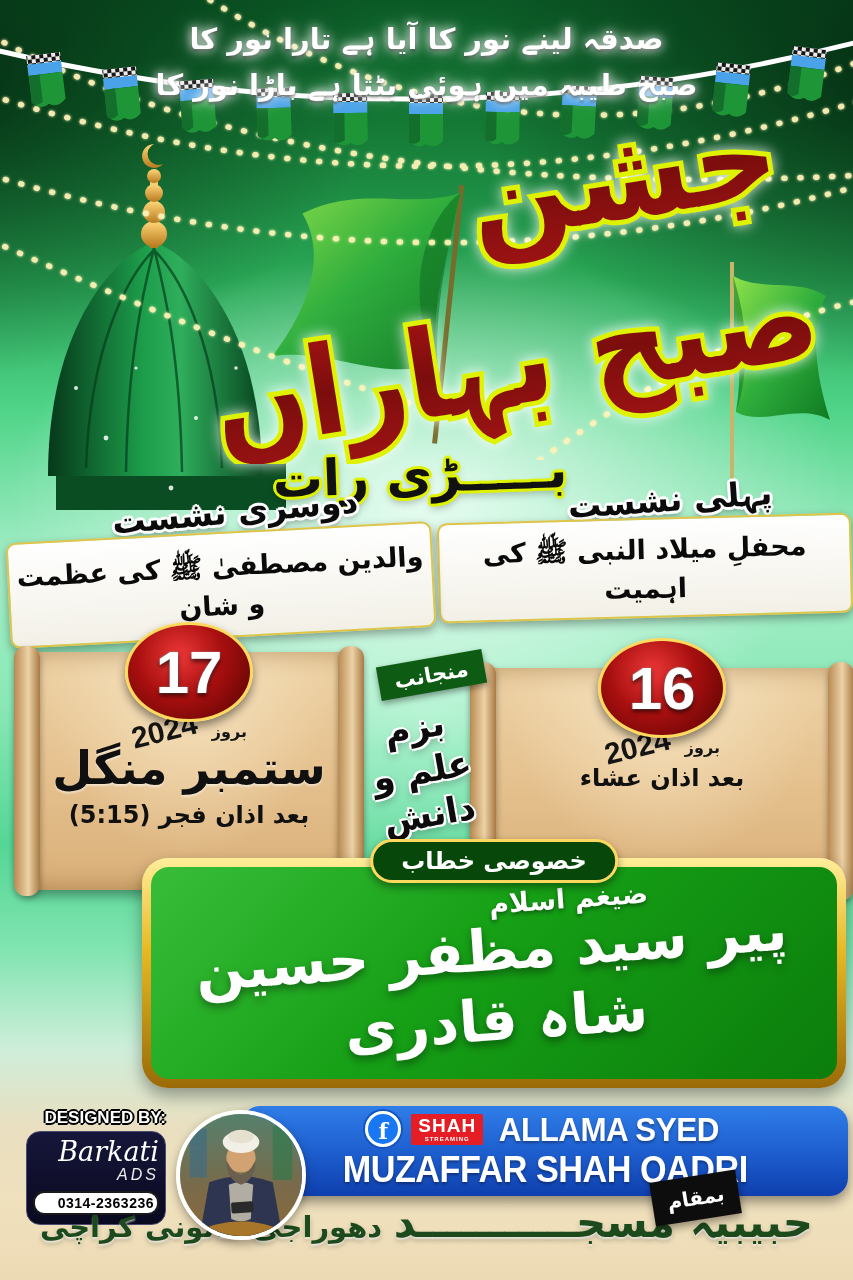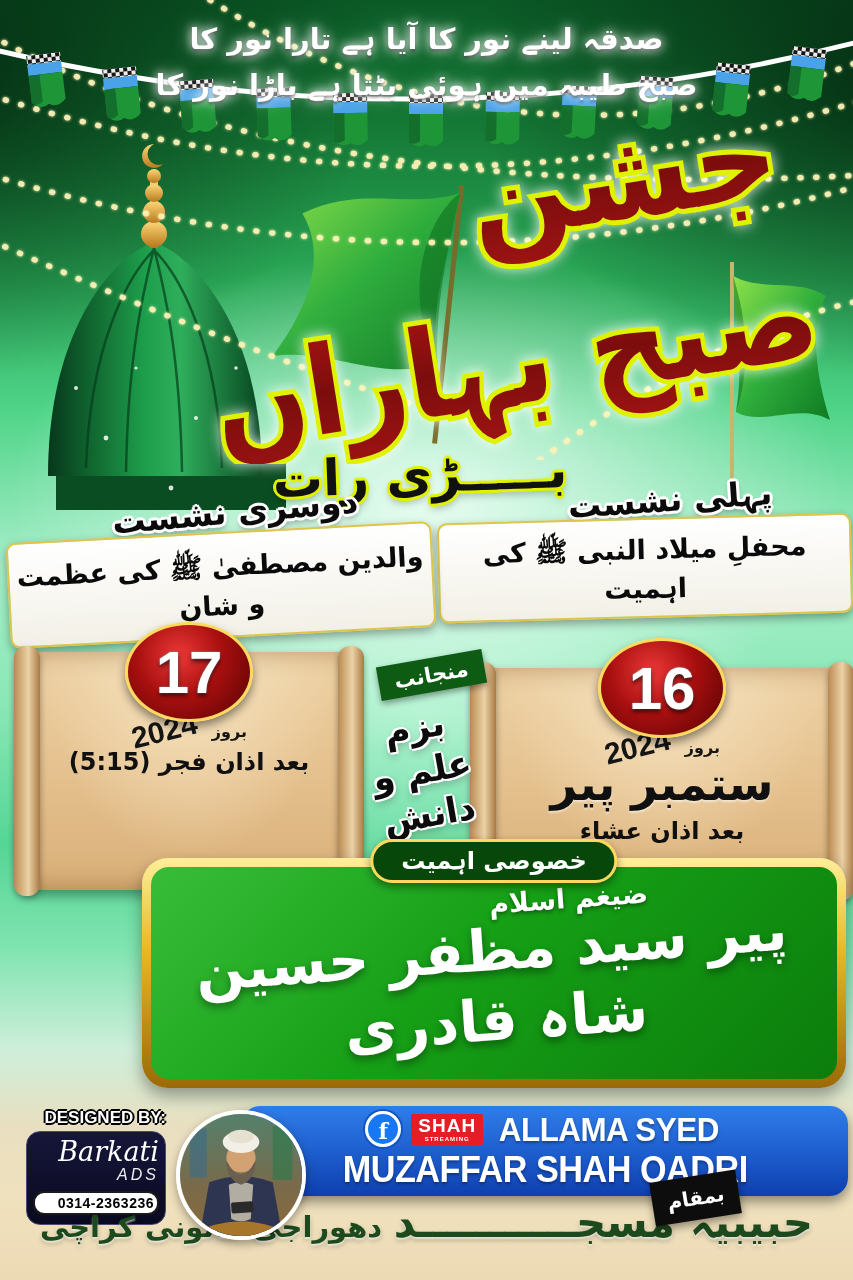--- a/index.html
+++ b/index.html
@@ -243,46 +243,46 @@
 
   <div class="abs scroll s16">
     <div class="daybadge">
       <span>16</span>
     </div>
     <div class="scroll-inner">
       <div class="yearline">
         <span class="yr">2024</span>
         <span class="broz">بروز</span>
       </div>
-      <div class="mon">ستمبر پیر</div>
       <div class="tim">بعد اذان عشاء</div>
     </div>
   </div>
 
   <div class="abs scroll s17">
     <div class="daybadge">
       <span>17</span>
     </div>
     <div class="scroll-inner">
       <div class="yearline">
         <span class="yr">2024</span>
         <span class="broz">بروز</span>
       </div>
+      <div class="mon">ستمبر منگل</div>
       <div class="tim">بعد اذان فجر (5:15)</div>
     </div>
   </div>
 
   <div class="abs org">
     <div class="org-label">منجانب</div>
     <div class="org-name">بزم علم و دانش</div>
   </div>
 
   <div class="abs gban-outer">
     <div class="gban">
-      <div class="gban-pill">خصوصی اہمیت</div>
+      <div class="gban-pill">خصوصی خطاب</div>
       <div class="gban-hon">ضیغم اسلام</div>
       <div class="gban-name">پیر سید مظفر حسین شاہ قادری</div>
     </div>
   </div>
 
   <div class="abs designer">
     <div class="dlabel">DESIGNED BY:</div>
     <div class="navybox">
       <div class="brand">Barkati</div>
       <div class="brand-sub">ADS</div>

